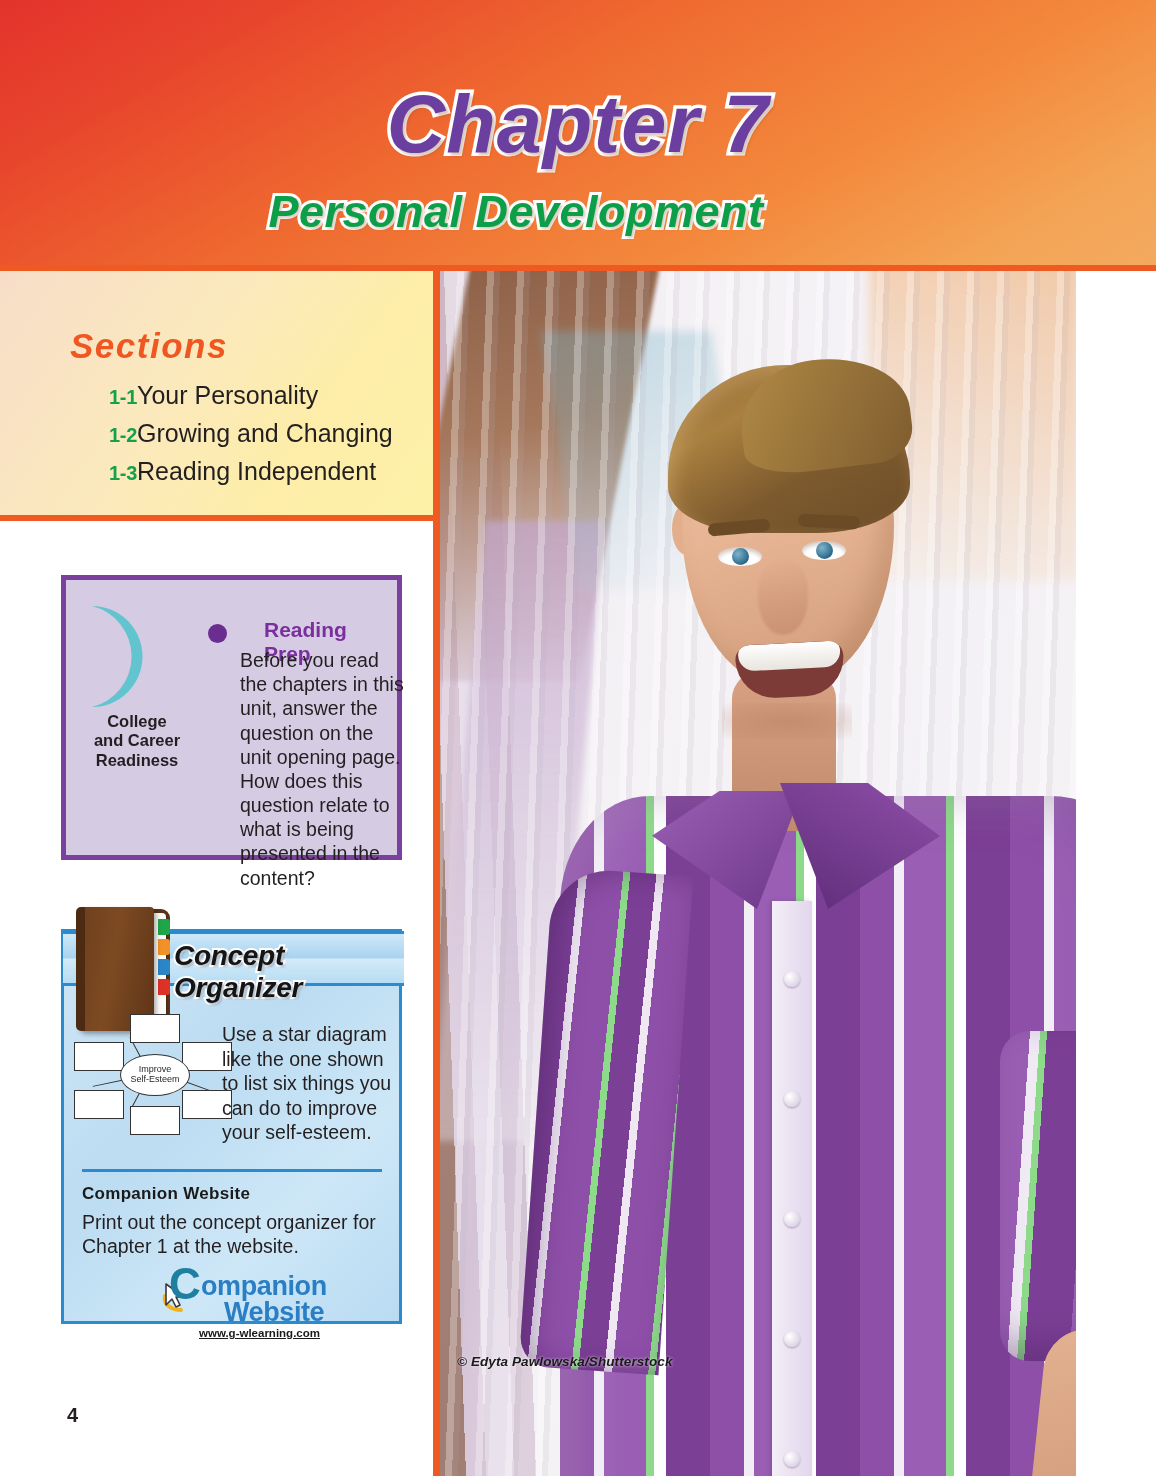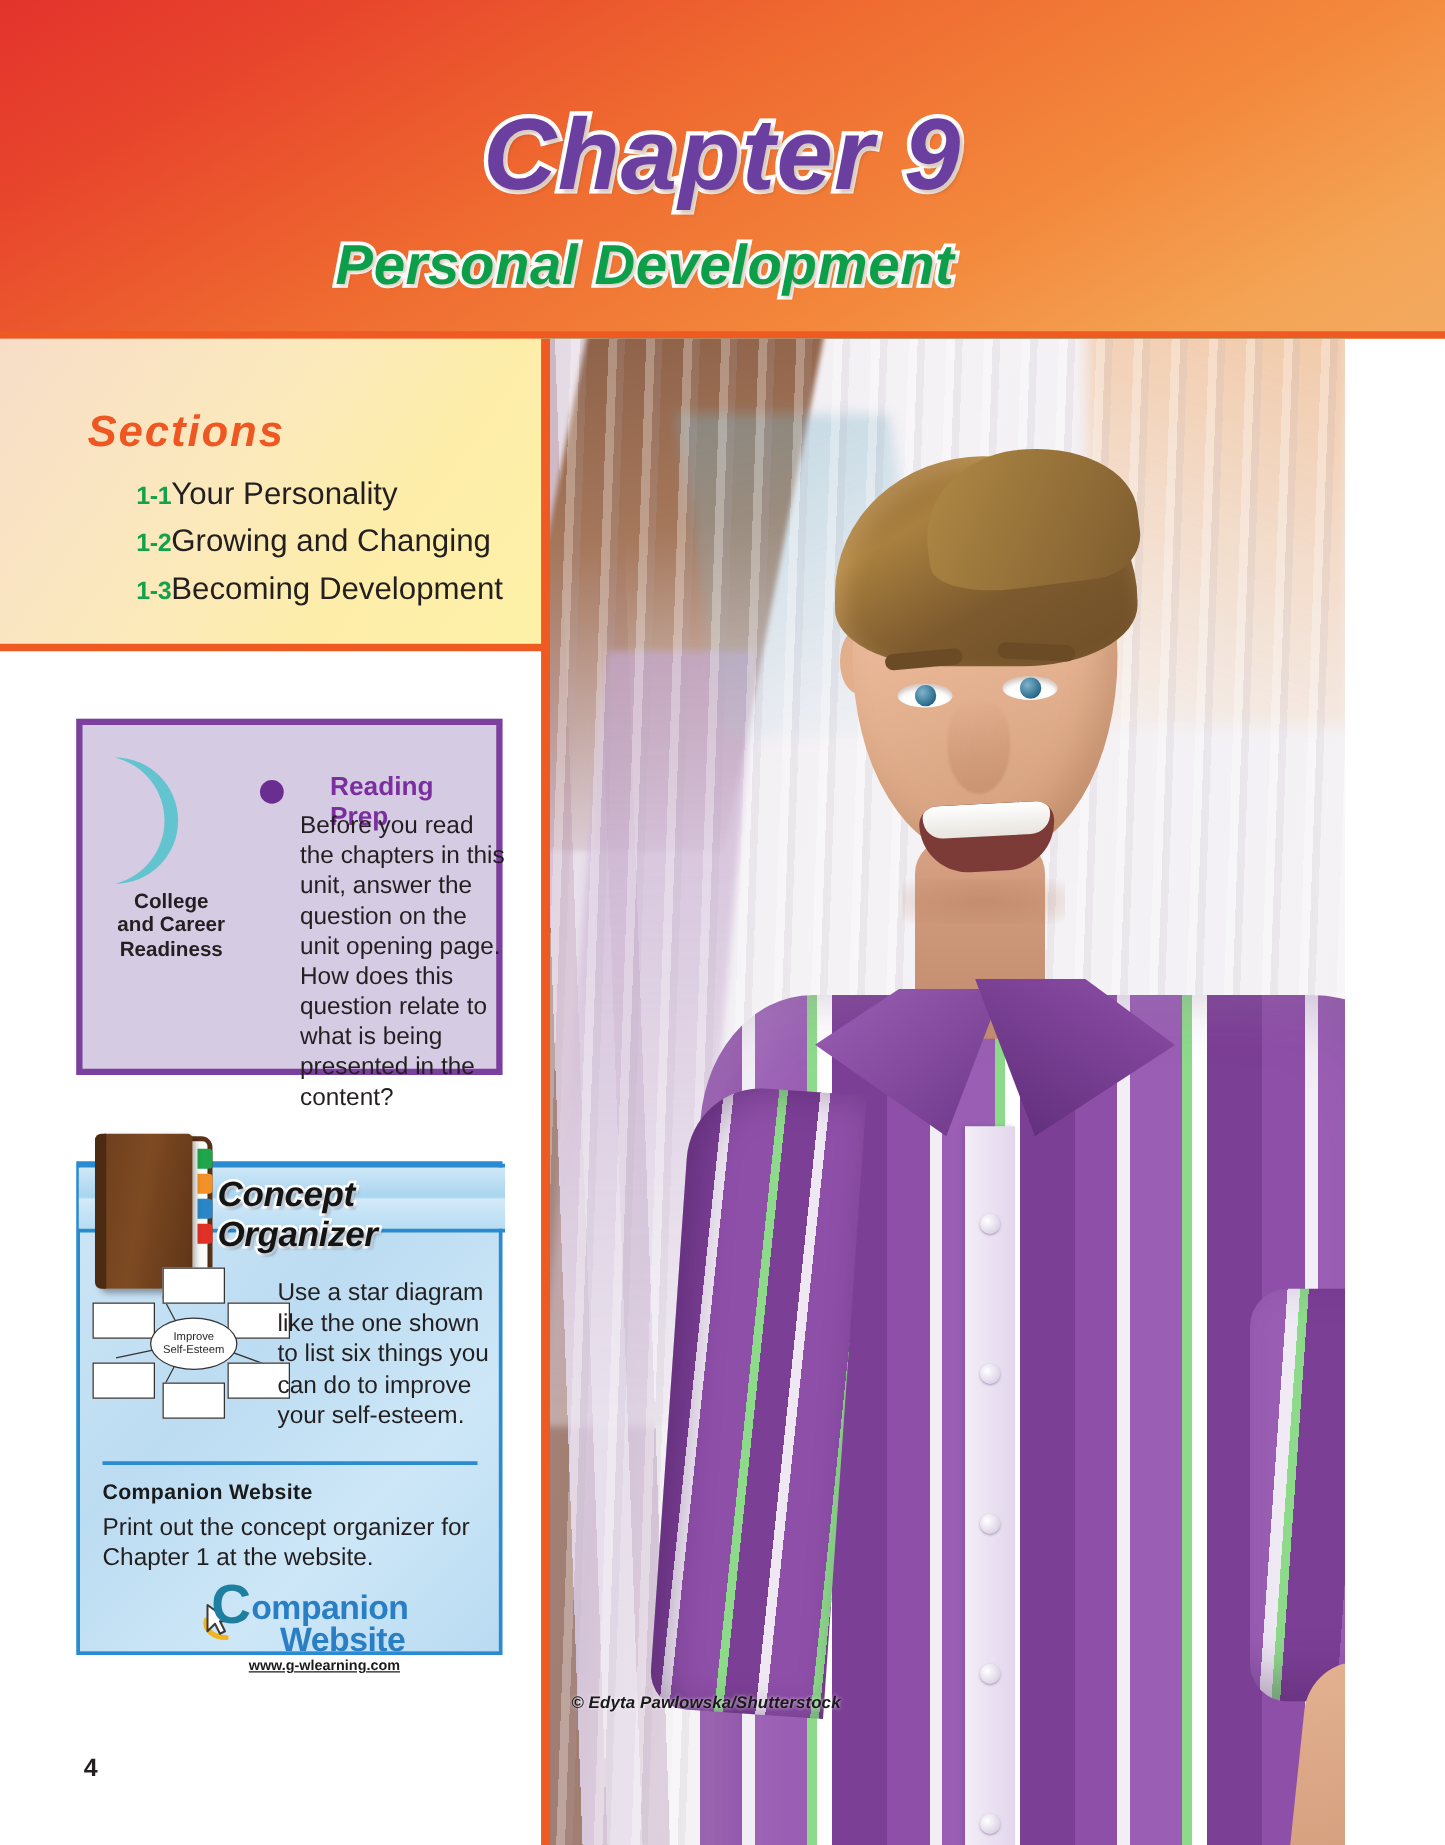--- a/index.html
+++ b/index.html
@@ -116,21 +116,21 @@
 
   
   .photo-frame {
     position: absolute;
     left: 433px; top: 271px;
     width: 643px;
     height: 1205px;
     border-left: 7px solid #ef5a22;
     box-sizing: border-box;
     overflow: hidden;
-    background: #14b8a6;
+    background: #84cc16;
   }
   .photo {
     position: absolute;
     inset: 0;
     overflow: hidden;
   }
   
   .wall {
     position: absolute;
     inset: 0;
@@ -630,39 +630,39 @@
     left: 67px; top: 1404px;
     font-size: 20px;
     font-weight: bold;
     color: #231f20;
   }
 </style>
 </head>
 <body>
 
 <div class="header">
-  <div class="chapter-title">Chapter 9</div>
+  <div class="chapter-title">Chapter 7</div>
   <div class="chapter-subtitle">Personal Development</div>
   <div class="header-rule"></div>
 </div>
 
 <div class="sections-panel">
   <div class="sections-heading">Sections</div>
   <div class="sections-list">
     <div class="section-row">
       <span class="section-num">1-1</span>
       <span class="section-label">Your Personality</span>
     </div>
     <div class="section-row">
       <span class="section-num">1-2</span>
       <span class="section-label">Growing and Changing</span>
     </div>
     <div class="section-row">
       <span class="section-num">1-3</span>
-      <span class="section-label">Becoming Development</span>
+      <span class="section-label">Reading Independent</span>
     </div>
   </div>
 </div>
 
 <div class="photo-frame">
   <div class="photo">
     <div class="wall"></div>
     <div class="wall-paint-a"></div>
     <div class="wall-paint-b"></div>
     <div class="wall-paint-c"></div>

